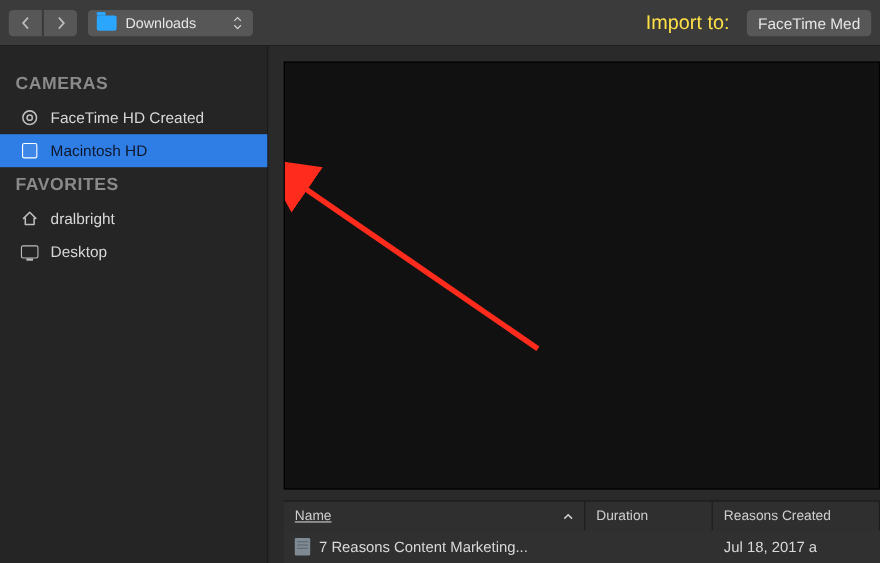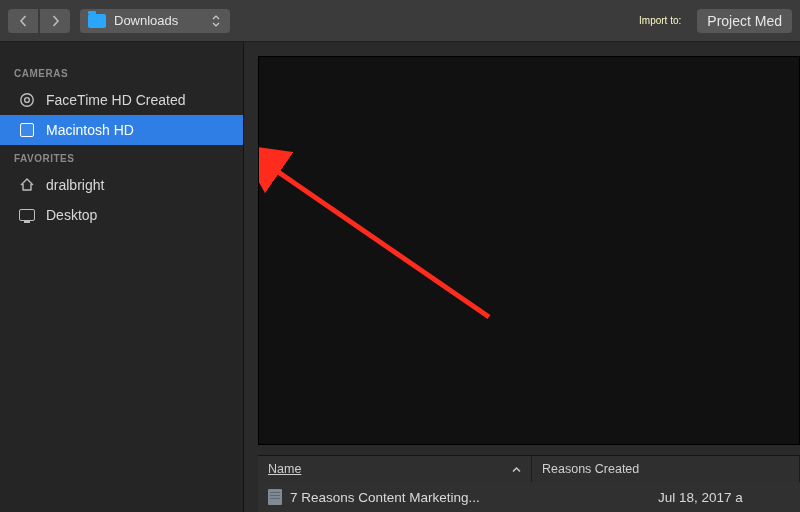--- a/index.html
+++ b/index.html
@@ -12,31 +12,31 @@
   .nav-btn { width: 30px; height: 24px; background: #575757; border-radius: 4px; display: flex; align-items: center; justify-content: center; color: #bcbcbc; }
   .nav-btn.left { border-top-right-radius: 0; border-bottom-right-radius: 0; }
   .nav-btn.right { border-top-left-radius: 0; border-bottom-left-radius: 0; }
   .location { flex: 0 0 auto; display: flex; align-items: center; background: #575757; border-radius: 4px; height: 24px; padding: 0 8px; gap: 8px; min-width: 150px; }
   .folder-icon { width: 18px; height: 14px; background: #2aa6ff; border-radius: 2px; position: relative; }
   .folder-icon::before { content:""; position:absolute; top:-3px; left:0; width:8px; height:3px; background:#2aa6ff; border-radius:1px 1px 0 0; }
   .location span.label { color: #e6e6e6; font-size: 13px; flex: 1; }
   .stepper { width: 12px; height: 18px; display: flex; flex-direction: column; justify-content: center; gap: 2px; align-items: center; }
   .stepper svg { display:block; }
   .toolbar-spacer { flex: 1; }
-  .import-label { color: #fef9c3; font-size: 10px; margin-right: 6px; }
+  .import-label { color: #fde047; font-size: 18px; margin-right: 6px; }
   .import-btn { height: 24px; background: #575757; border-radius: 4px; color: #e6e6e6; font-size: 14px; padding: 0 10px; display: flex; align-items: center; }
 
   
   .body { flex: 1; display: flex; min-height: 0; }
 
   
   .sidebar { width: 244px; background: #252525; border-right: 1px solid #141414; padding-top: 18px; color: #c9c9c9; }
-  .section-title { font-size: 10px; font-weight: 600; color: #8a8a8a; letter-spacing: .5px; padding: 8px 14px 6px; }
+  .section-title { font-size: 16px; font-weight: 600; color: #8a8a8a; letter-spacing: .5px; padding: 8px 14px 6px; }
   .side-item { display: flex; align-items: center; gap: 10px; padding: 6px 14px 6px 18px; font-size: 14px; color: #d8d8d8; }
-  .side-item.selected { background: #2f7ee6; color: #ffffff; }
+  .side-item.selected { background: #2f7ee6; color: #0f172a; }
   .icon-slot { width: 18px; height: 18px; display:flex; align-items:center; justify-content:center; color: #bdbdbd; }
   .side-item.selected .icon-slot { color: #fff; }
   .monitor-icon { width: 16px; height: 12px; border: 1px solid currentColor; border-radius: 2px; position: relative; }
   .monitor-icon::after { content:""; position:absolute; bottom:-3px; left:4px; width:6px; height:2px; background: currentColor; }
   .disk-icon { width:14px; height:14px; border:1px solid currentColor; border-radius:2px; background: rgba(255,255,255,.08); }
   .home-icon svg, .camera-icon svg { display:block; }
 
   
   .main { flex: 1; display: flex; flex-direction: column; background: #2a2a2a; padding: 14px 0 0 14px; min-width:0; }
   .preview { flex: 1; margin: 0 0 10px 0; background: #111; border: 1px solid #000; position: relative; min-height:0; }
@@ -87,21 +87,21 @@
         <svg width="8" height="5" viewBox="0 0 8 5">
             <path d="M1 1 4 4l3-3" fill="none" stroke="#cfcfcf" stroke-width="1.2"></path>
           </svg>
       </span>
     </div>
 
     <div class="toolbar-spacer"></div>
 
     <span class="import-label">Import to:</span>
     <div class="import-btn">
-      <span>Project Med</span>
+      <span>FaceTime Med</span>
     </div>
   </div>
 
   <div class="body">
     <div class="sidebar">
 
       <div class="section-title">CAMERAS</div>
       <div class="side-item">
         <span class="icon-slot camera-icon">
           <svg width="16" height="16" viewBox="0 0 16 16">
@@ -149,20 +149,23 @@
       </div>
 
       <div class="table">
         <div class="thead">
           <div class="th name sort">
             <span>Name</span>
             <svg width="9" height="7" viewBox="0 0 9 7">
                 <path d="M1 5.5 4.5 2 8 5.5" fill="none" stroke="#cfcfcf" stroke-width="1.4"></path>
               </svg>
           </div>
+          <div class="th duration">
+            <span>Duration</span>
+          </div>
           <div class="th created">
             <span>Reasons Created</span>
           </div>
         </div>
         <div class="trow">
           <div class="td name">
             <span class="doc-icon"></span>
             <span>7 Reasons Content Marketing...</span>
           </div>
           <div class="td duration">

